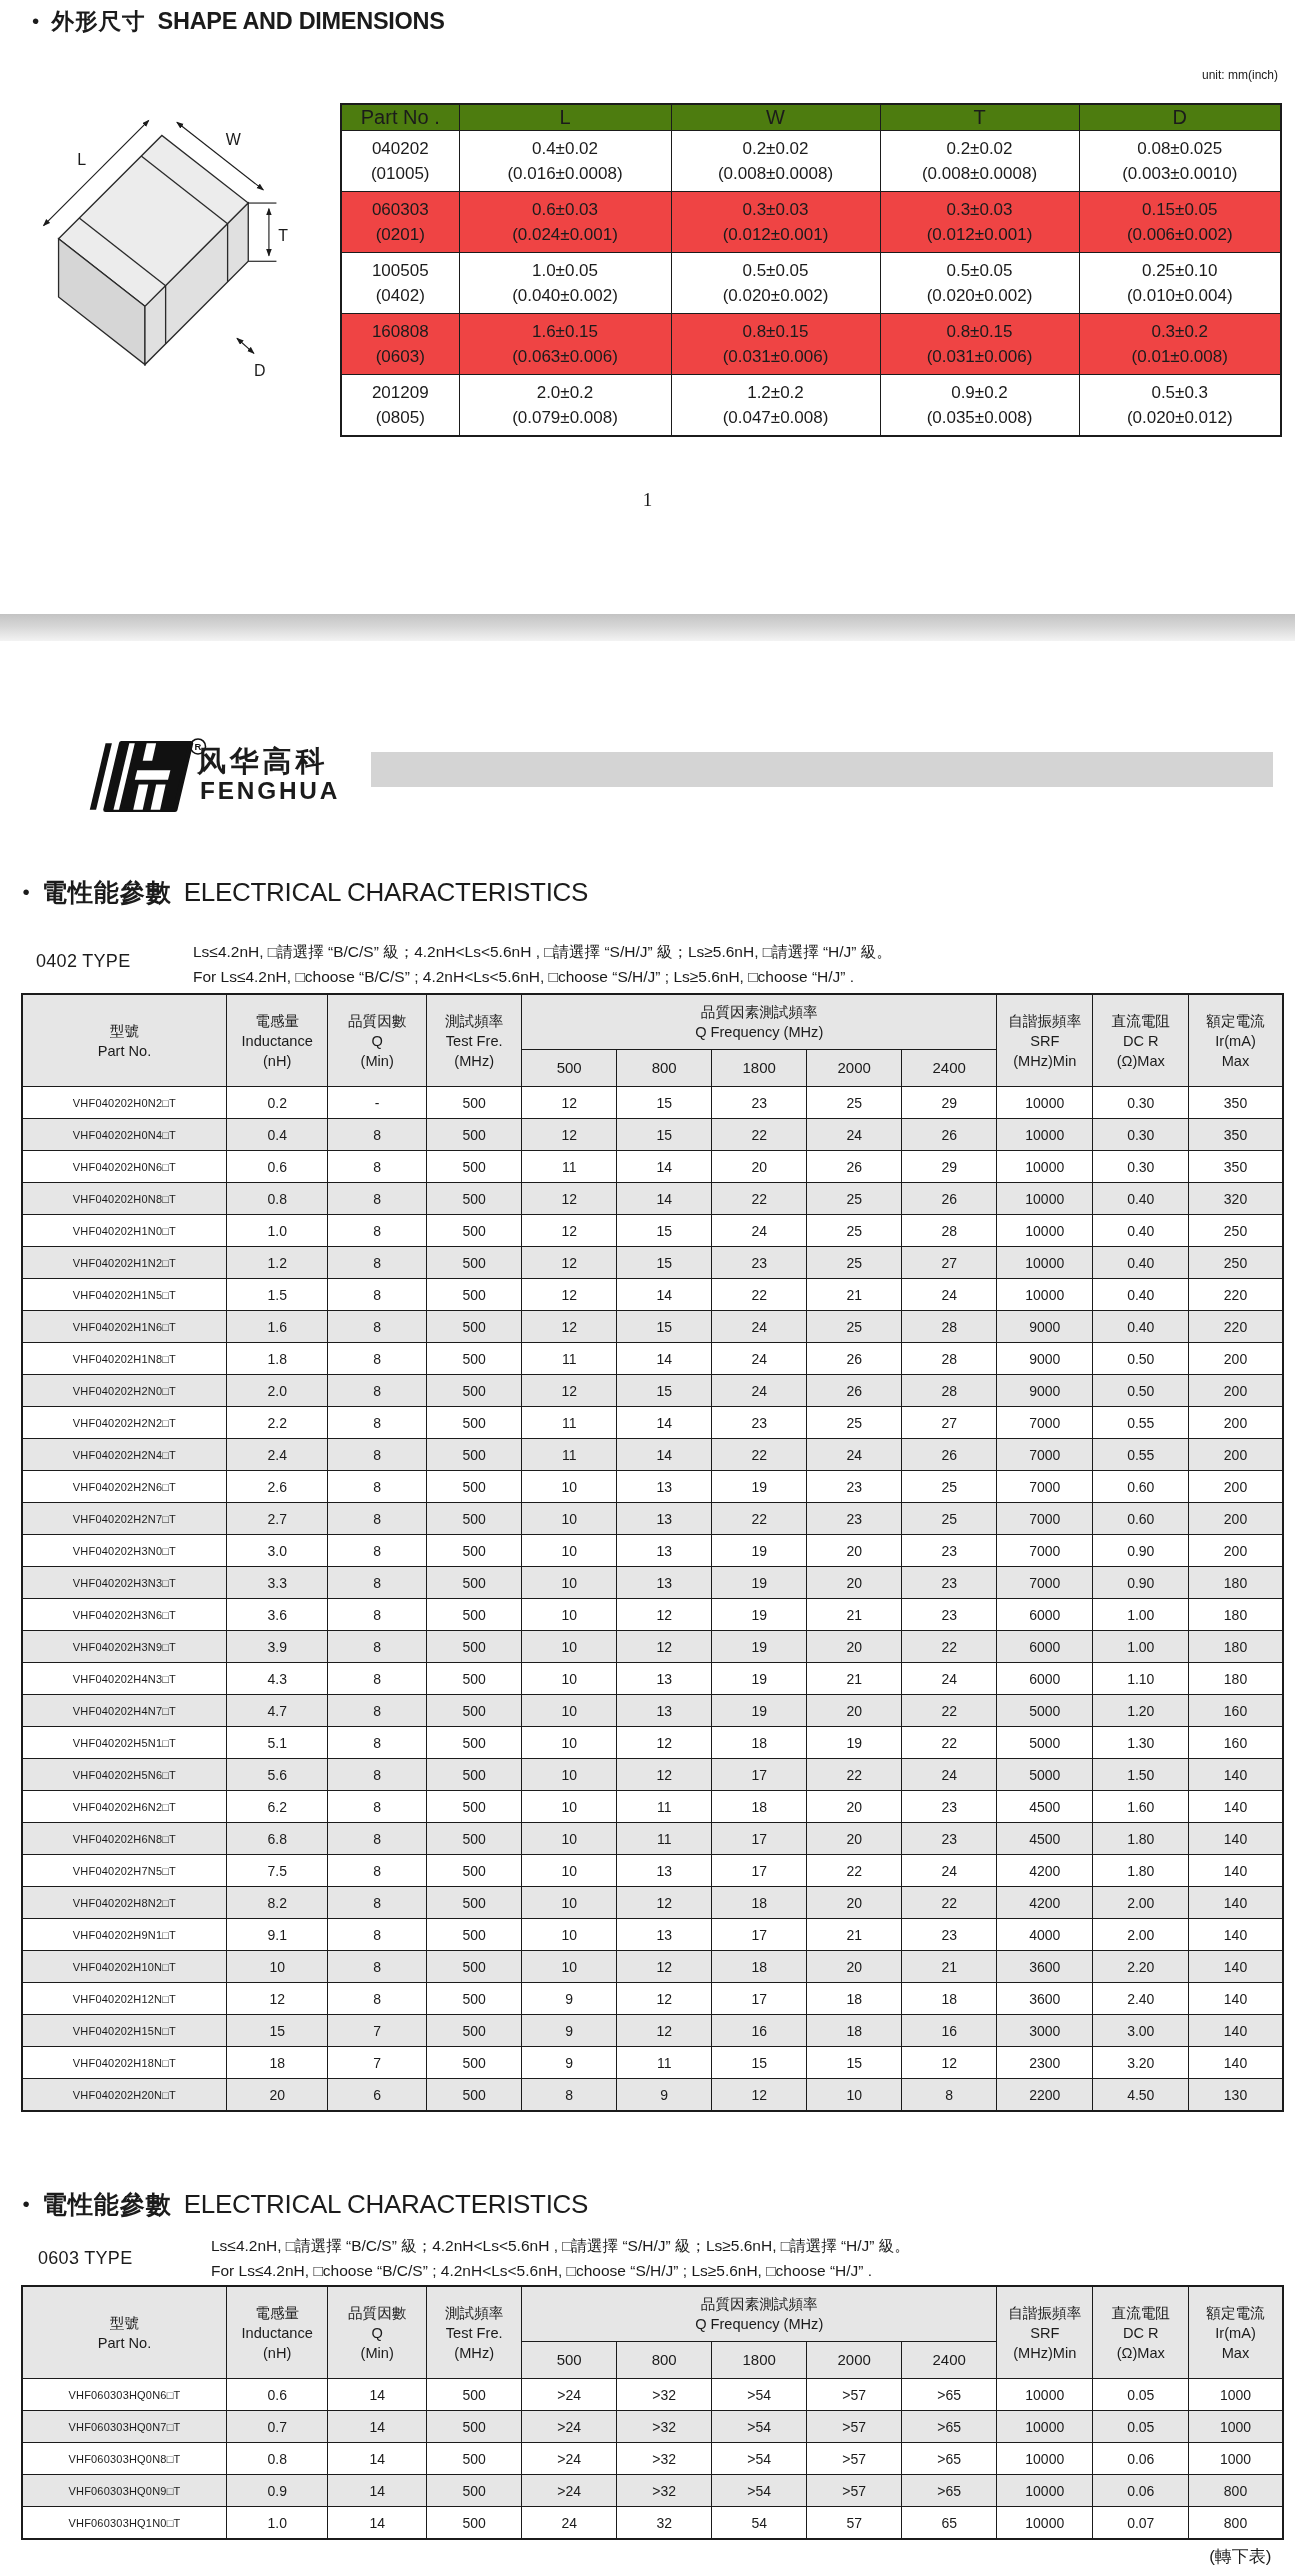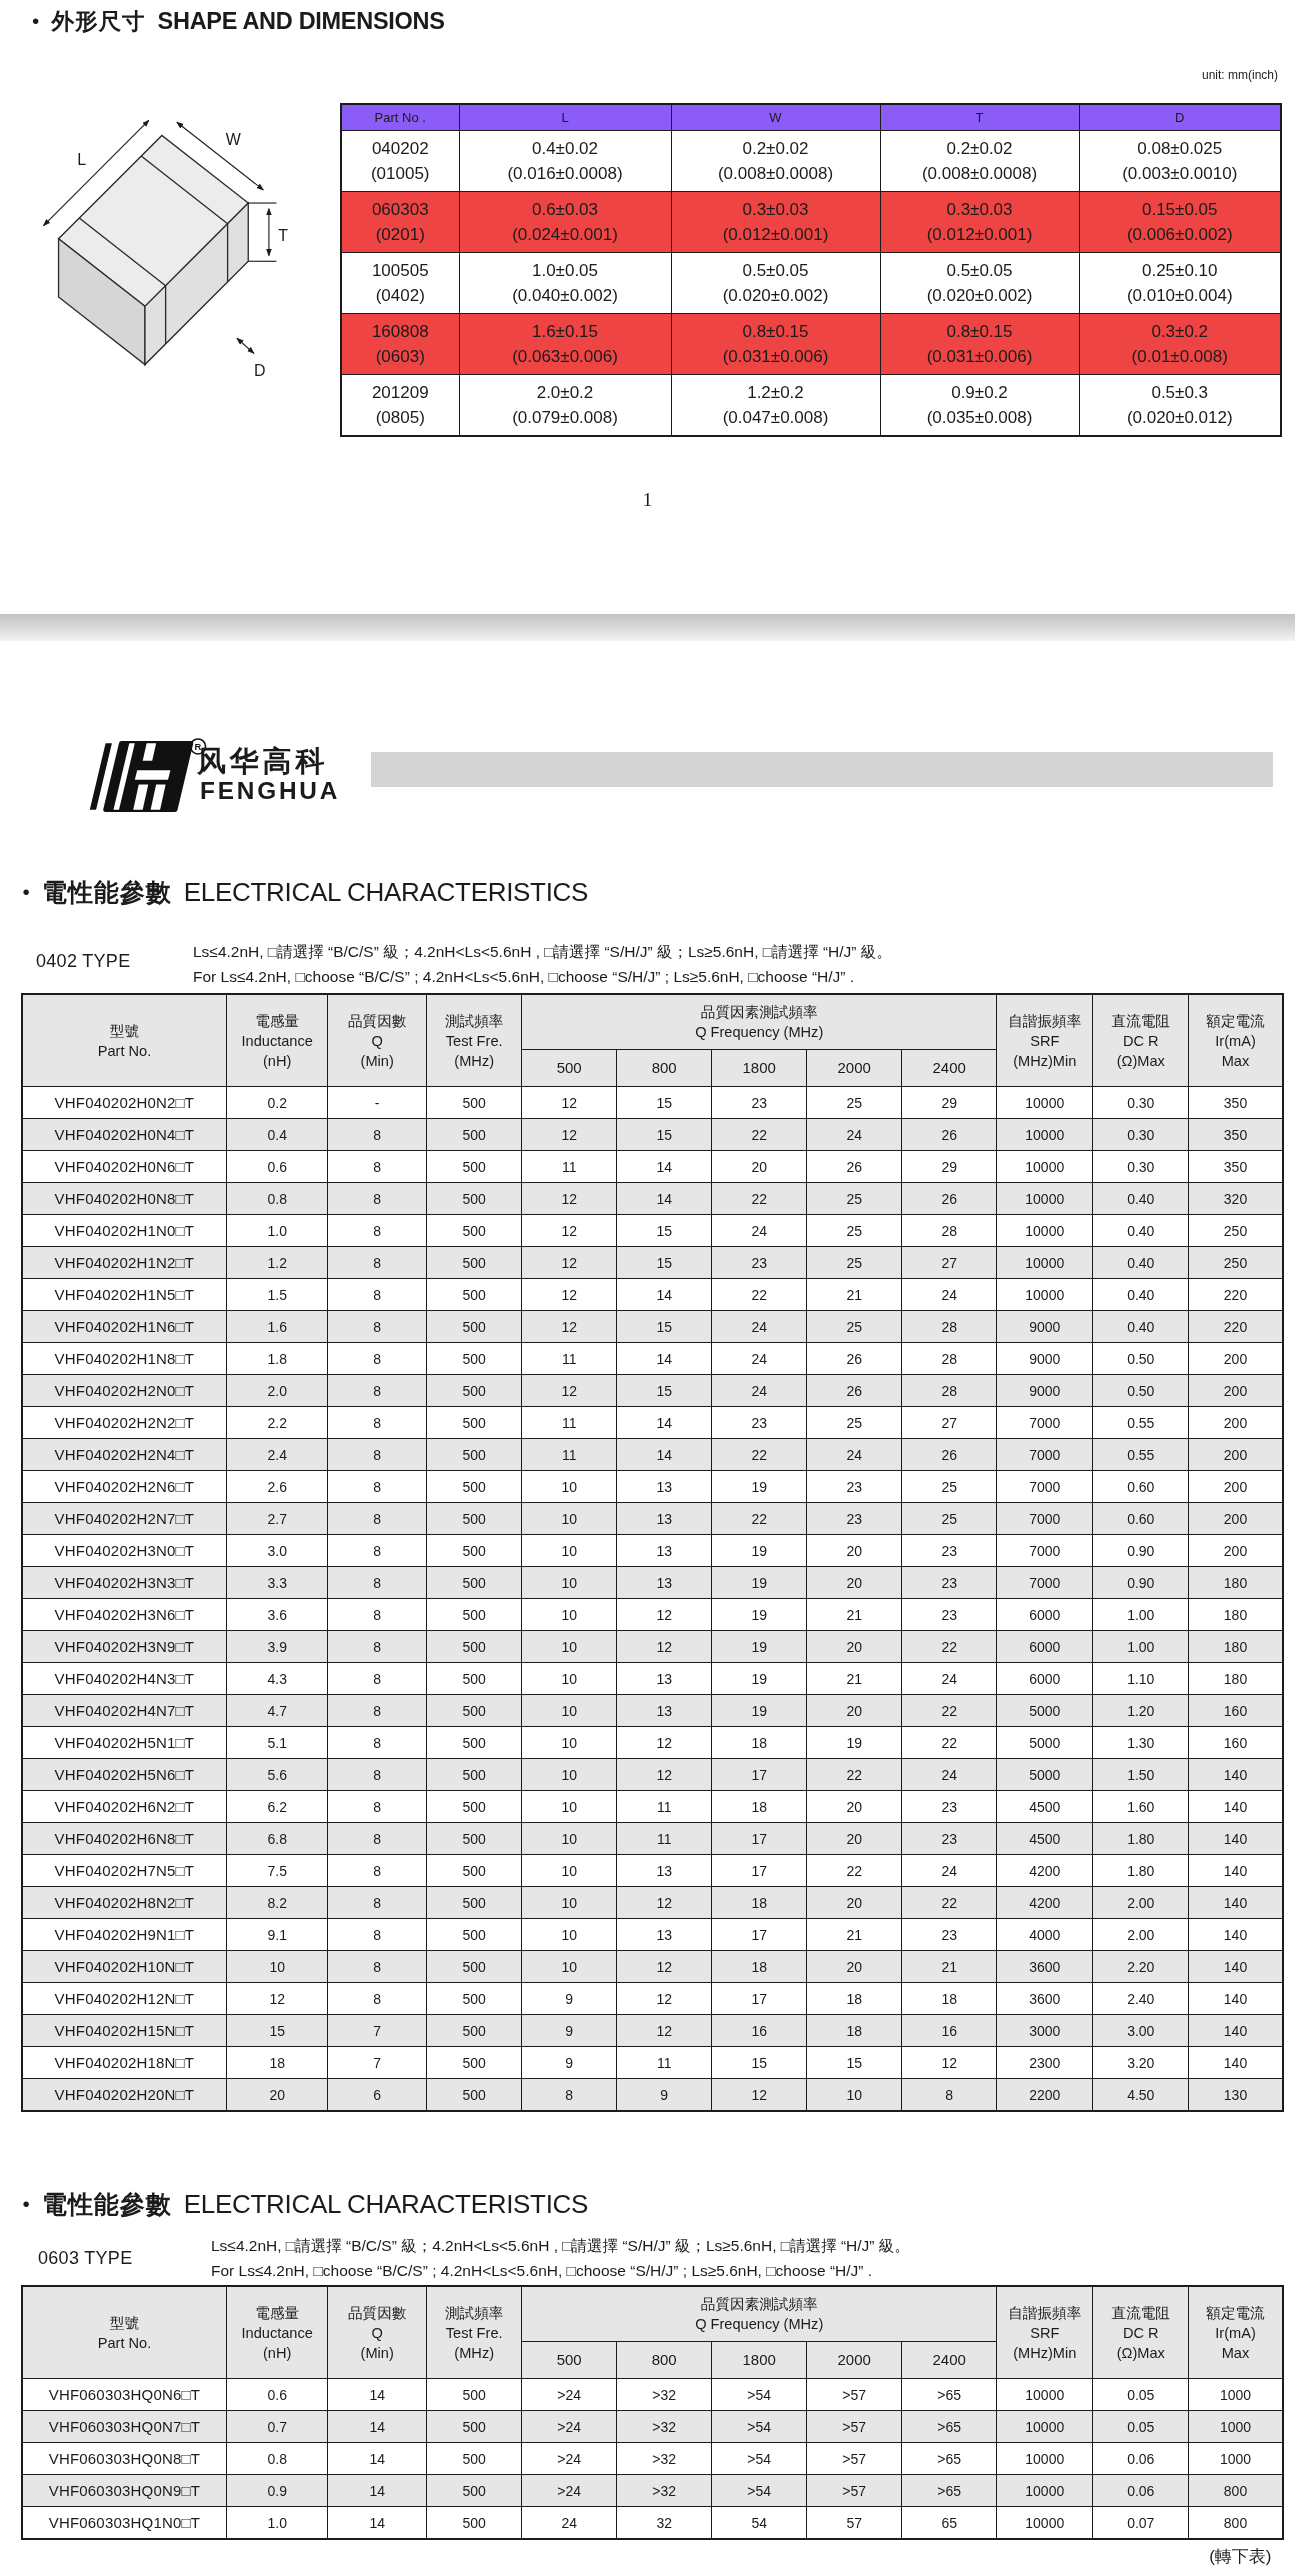--- a/index.html
+++ b/index.html
@@ -16,21 +16,21 @@
   .sec-heading .zh{font-size:22.6px;font-weight:700;letter-spacing:0.9px;}
   .sec-heading .en{font-size:23.5px;font-weight:600;letter-spacing:-0.3px;}
   .sec-heading.big .zh{font-size:25px;}
   .sec-heading.big .en{font-size:26px;font-weight:400;}
 
   #unit-note{font-size:12px;}
 
   
   #dim-table{border-collapse:collapse;table-layout:fixed;border:2.3px solid #1b1b1b;}
   #dim-table th,#dim-table td{border:1.4px solid #1b1b1b;text-align:center;padding:0;}
-  #dim-table th{height:25px;background:#8b5cf6;font-weight:400;font-size:13px;}
+  #dim-table th{height:25px;background:#4d7c0f;font-weight:400;font-size:20px;}
   #dim-table td{height:60px;font-size:17px;}
   #dim-table td div{line-height:25px;}
   #dim-table tr.shaded td{background:#ef4444;}
 
   
   #page-num{width:100%;text-align:center;font-family:"Liberation Serif",serif;font-size:19px;}
 
   
   #gray-band{left:0;top:614px;width:1295px;height:27px;
     background:linear-gradient(180deg,#c3c3c3 0%,#d6d6d6 45%,#f3f3f3 100%);}
@@ -42,21 +42,21 @@
   .type-label{font-size:18px;letter-spacing:0.3px;}
   .notes{font-size:15.5px;line-height:25px;white-space:nowrap;}
 
   
   table.spec{border-collapse:collapse;table-layout:fixed;border:2.3px solid #1b1b1b;}
   table.spec th,table.spec td{border:1.4px solid #1b1b1b;text-align:center;padding:0;overflow:hidden;}
   table.spec thead th{background:#e6e6e6;font-weight:400;font-size:14.6px;line-height:20px;}
   table.spec thead tr.main th{height:54px;}
   table.spec thead tr.sub th{height:36px;font-size:15px;}
   table.spec tbody td{height:31px;font-size:14px;background:#ffffff;}
-  table.spec tbody td.part{font-size:15px;letter-spacing:0.2px;margin-left:20px;}
+  table.spec tbody td.part{font-size:11px;letter-spacing:0.2px;margin-left:20px;}
   table.spec tbody tr.shaded td{background:#e6e6e6;}
 
   #cont-note{font-size:17px;}
 
   svg text{font-family:"Liberation Sans",sans-serif;}
 </style>
 </head>
 <body>
 
 <div class="abs sec-heading" style="left:32px;top:5.6px;">

